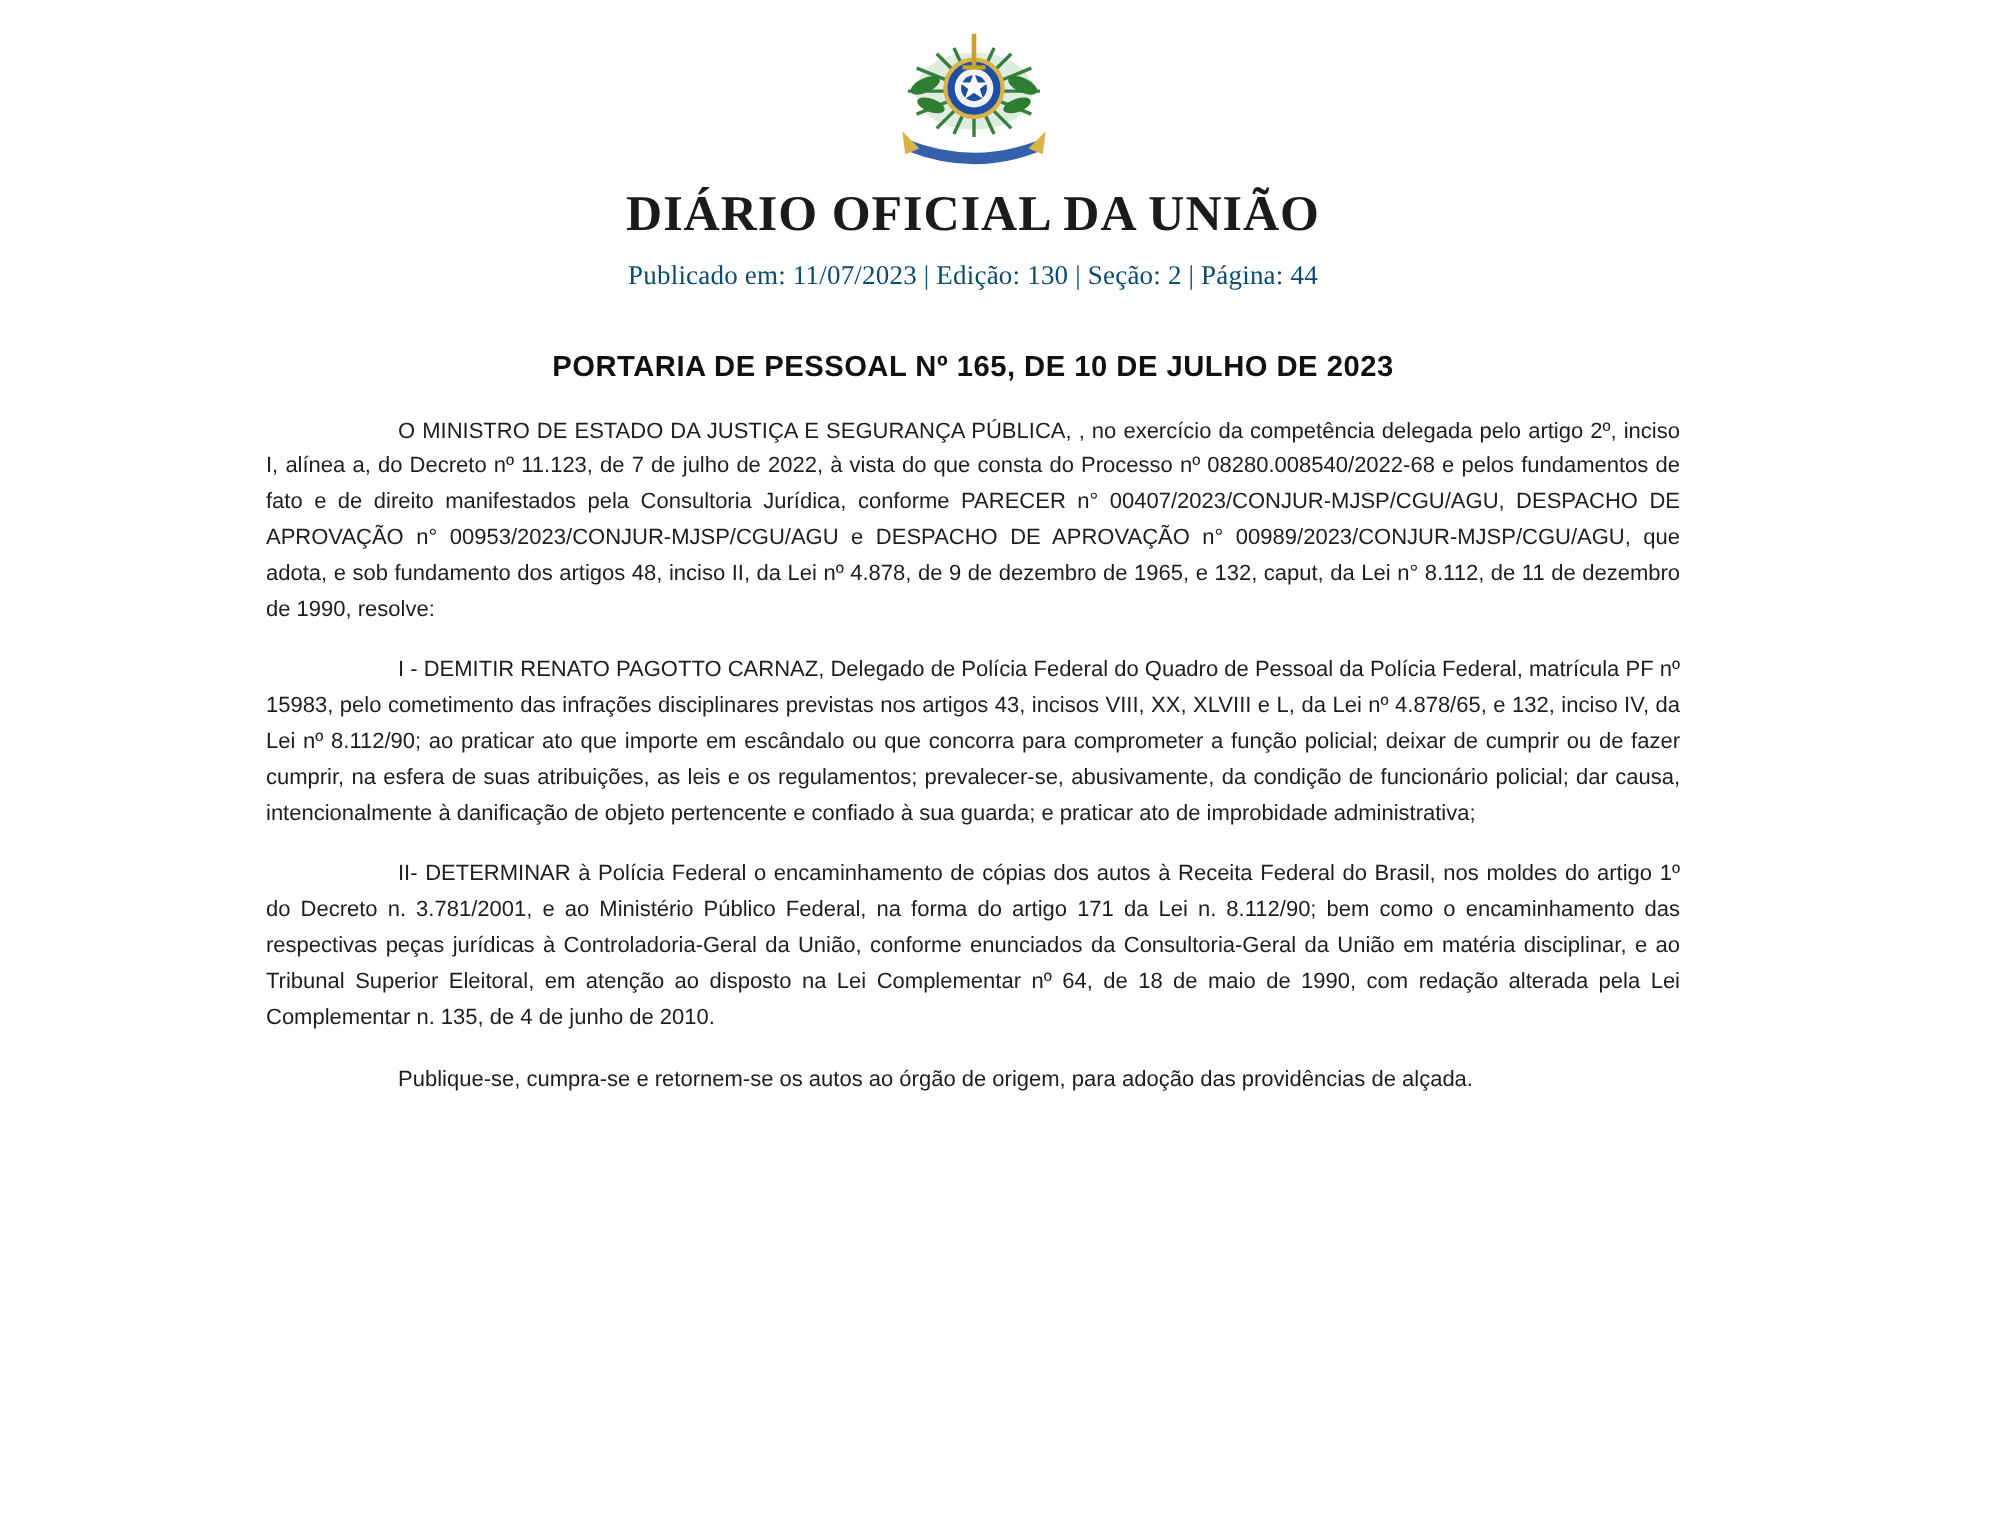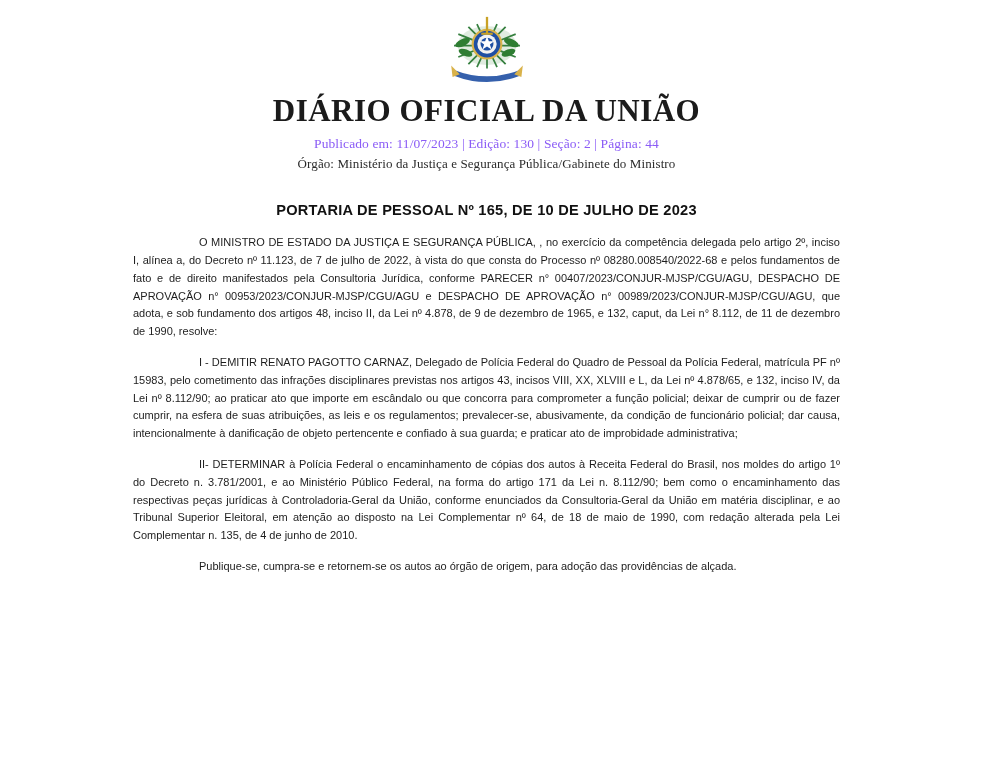--- a/index.html
+++ b/index.html
@@ -27,31 +27,31 @@
     text-align: center;
   }
   .coat {
     margin: 4px auto 2px auto;
     width: 86px;
     height: 76px;
     display: block;
   }
   .dou-title {
     font-family: "Liberation Serif", serif;
-    font-size: 31px;
+    font-size: 25px;
     letter-spacing: 0.5px;
     font-weight: 700;
     color: #1b1b1b;
     margin: 4px 0 8px 0;
     line-height: 1.1;
   }
   .dou-meta {
     font-family: "Liberation Serif", serif;
     font-size: 13.5px;
-    color: #8b5cf6;
+    color: #0c4a6e;
     margin: 0 0 4px 0;
     letter-spacing: 0.1px;
   }
   .dou-organ {
     font-family: "Liberation Serif", serif;
     font-size: 13px;
     color: #2b2b2b;
     margin: 0 0 2px 0;
     letter-spacing: 0.1px;
   }
@@ -118,21 +118,20 @@
       </g>
 
       <path d="M14,78 Q60,96 106,78 L106,86 Q60,104 14,86 Z" fill="#1f4fa3" opacity="0.9"></path>
 
       <path d="M10,72 L22,84 L12,88 Z" fill="#d9b24a"></path>
       <path d="M110,72 L98,84 L108,88 Z" fill="#d9b24a"></path>
     </svg>
 
     <h1 class="dou-title">DIÁRIO OFICIAL DA UNIÃO</h1>
     <div class="dou-meta">Publicado em: 11/07/2023 | Edição: 130 | Seção: 2 | Página: 44</div>
-    <div class="dou-organ">Órgão: Ministério da Justiça e Segurança Pública/Gabinete do Ministro</div>
   </div>
 
   <h2 class="act-title">PORTARIA DE PESSOAL Nº 165, DE 10 DE JULHO DE 2023</h2>
 
   <div class="body-text">
     <p>O MINISTRO DE ESTADO DA JUSTIÇA E SEGURANÇA PÚBLICA, , no exercício da competência delegada pelo artigo 2º, inciso I, alínea a, do Decreto nº 11.123, de 7 de julho de 2022, à vista do que consta do Processo nº 08280.008540/2022-68 e pelos fundamentos de fato e de direito manifestados pela Consultoria Jurídica, conforme PARECER n° 00407/2023/CONJUR-MJSP/CGU/AGU, DESPACHO DE APROVAÇÃO n° 00953/2023/CONJUR-MJSP/CGU/AGU e DESPACHO DE APROVAÇÃO n° 00989/2023/CONJUR-MJSP/CGU/AGU, que adota, e sob fundamento dos artigos 48, inciso II, da Lei nº 4.878, de 9 de dezembro de 1965, e 132, caput, da Lei n° 8.112, de 11 de dezembro de 1990, resolve:</p>
     <p>I - DEMITIR RENATO PAGOTTO CARNAZ, Delegado de Polícia Federal do Quadro de Pessoal da Polícia Federal, matrícula PF nº 15983, pelo cometimento das infrações disciplinares previstas nos artigos 43, incisos VIII, XX, XLVIII e L, da Lei nº 4.878/65, e 132, inciso IV, da Lei nº 8.112/90; ao praticar ato que importe em escândalo ou que concorra para comprometer a função policial; deixar de cumprir ou de fazer cumprir, na esfera de suas atribuições, as leis e os regulamentos; prevalecer-se, abusivamente, da condição de funcionário policial; dar causa, intencionalmente à danificação de objeto pertencente e confiado à sua guarda; e praticar ato de improbidade administrativa;</p>
     <p>II- DETERMINAR à Polícia Federal o encaminhamento de cópias dos autos à Receita Federal do Brasil, nos moldes do artigo 1º do Decreto n. 3.781/2001, e ao Ministério Público Federal, na forma do artigo 171 da Lei n. 8.112/90; bem como o encaminhamento das respectivas peças jurídicas à Controladoria-Geral da União, conforme enunciados da Consultoria-Geral da União em matéria disciplinar, e ao Tribunal Superior Eleitoral, em atenção ao disposto na Lei Complementar nº 64, de 18 de maio de 1990, com redação alterada pela Lei Complementar n. 135, de 4 de junho de 2010.</p>
     <p>Publique-se, cumpra-se e retornem-se os autos ao órgão de origem, para adoção das providências de alçada.</p>
   </div>

